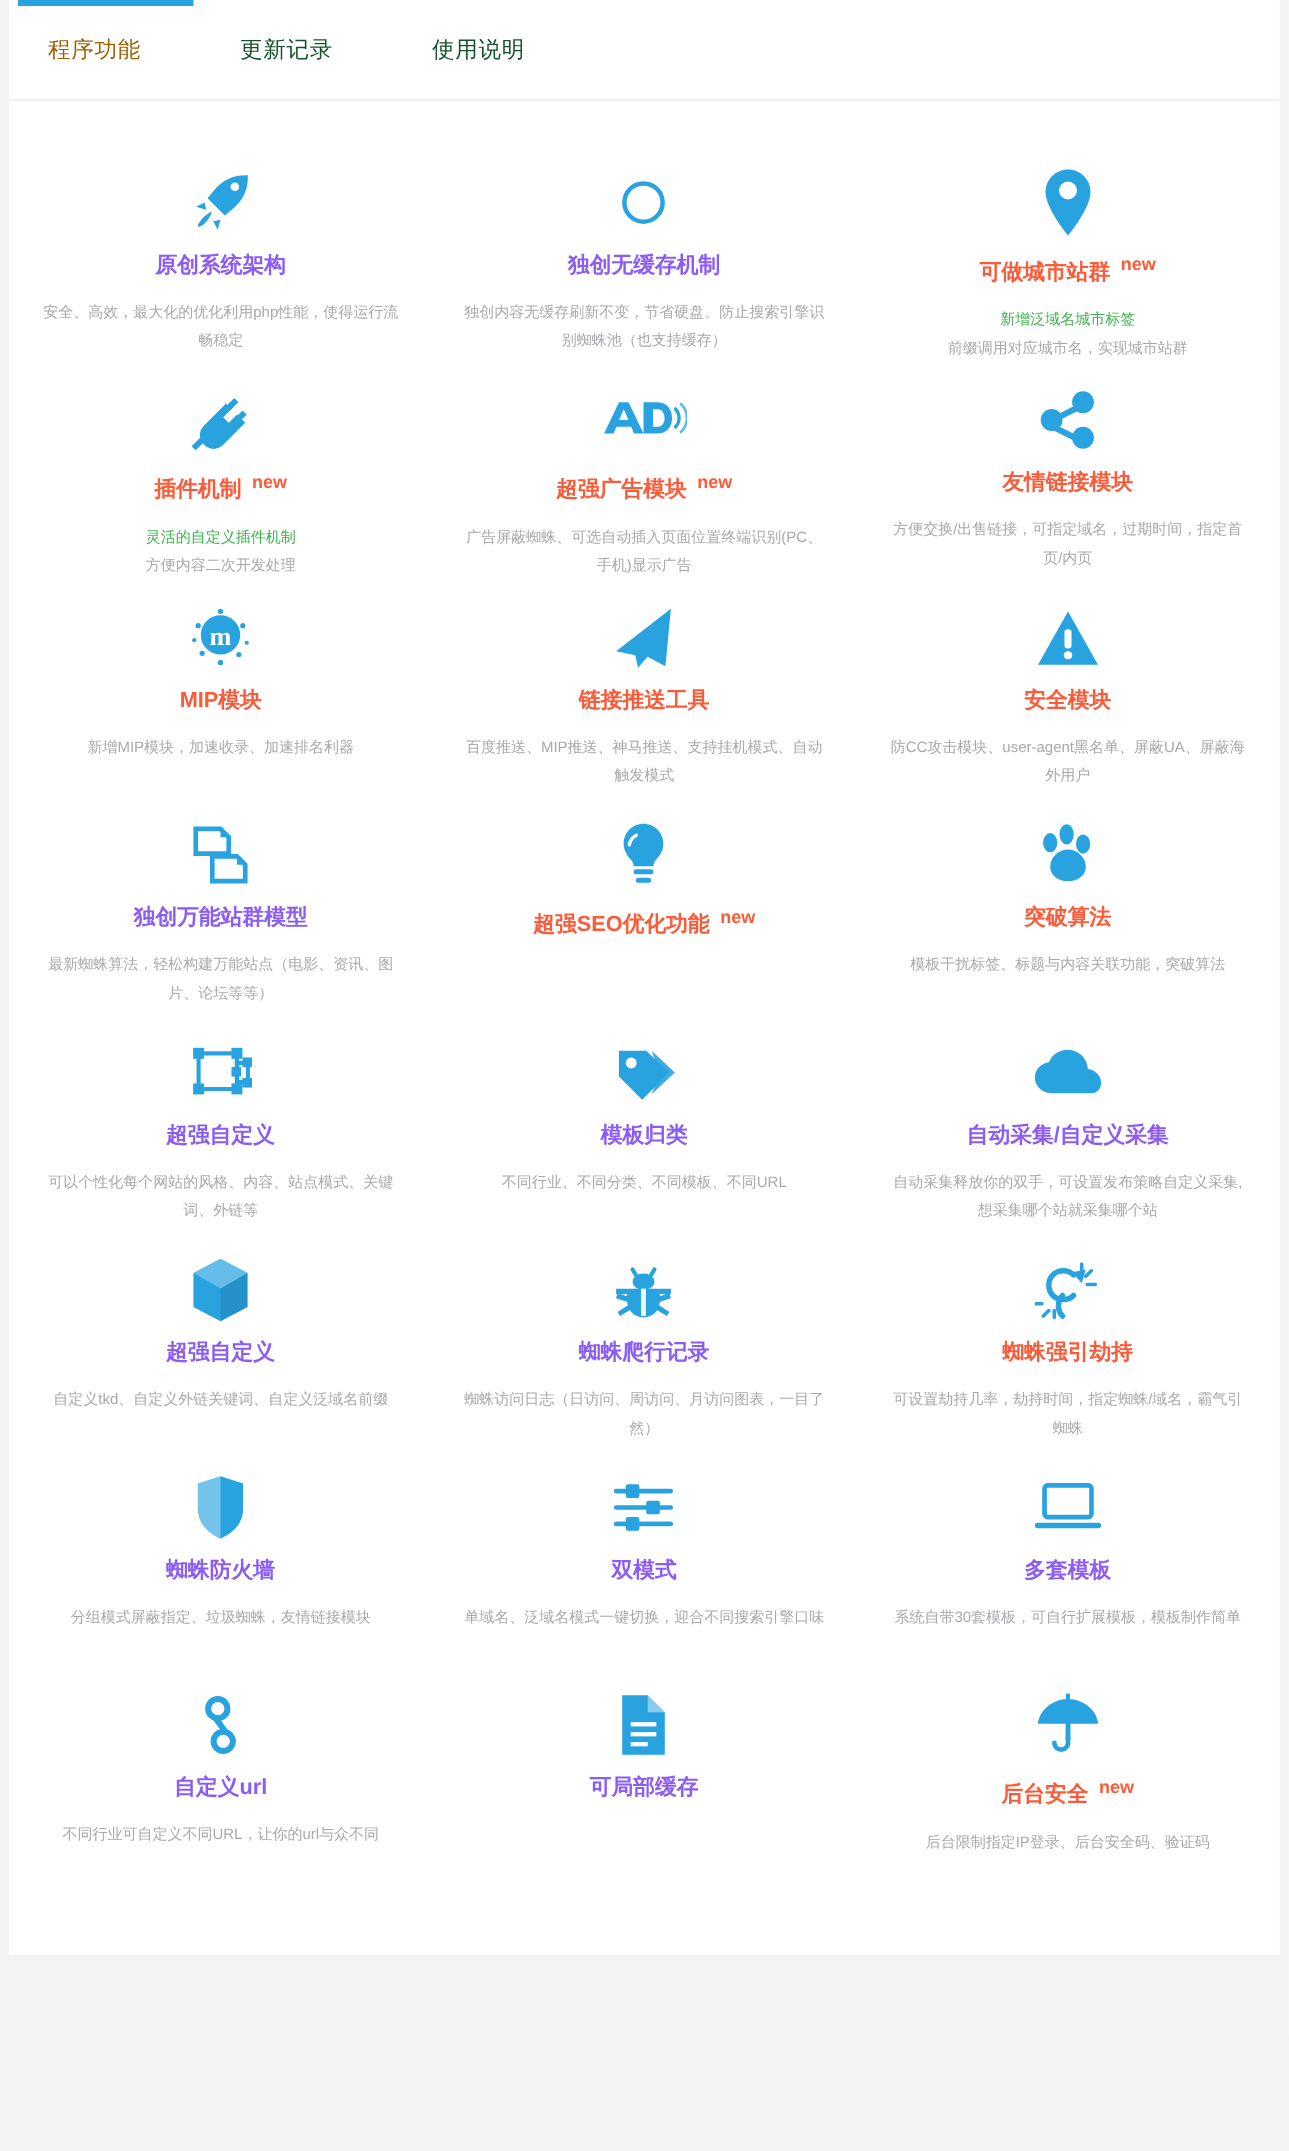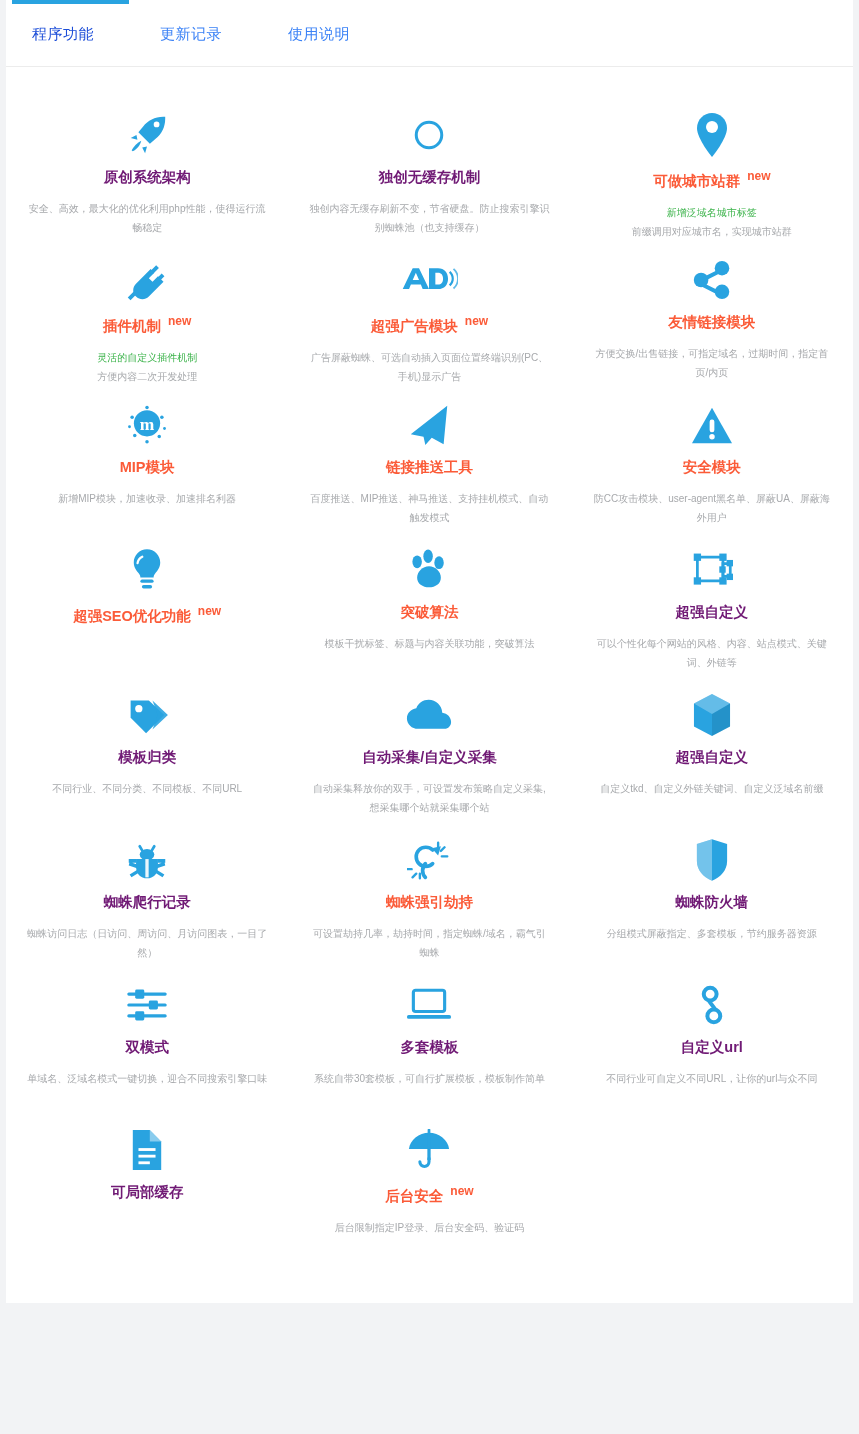--- a/index.html
+++ b/index.html
@@ -26,29 +26,29 @@
     position: relative;
     height: 67px;
     background: #ffffff;
     border-bottom: 1px solid #ececec;
     padding-left: 24px;
     display: flex;
     align-items: center;
   }
   .tab {
     font-size: 15px;
-    color: #3b82f6;
+    color: #14532d;
     margin-right: 62px;
     line-height: 1;
     cursor: pointer;
     position: relative;
     padding: 6px 2px;
     letter-spacing: .5px;
   }
-  .tab.active { color: #1d4ed8; }
+  .tab.active { color: #a16207; }
   .tab-underline {
     position: absolute;
     top: 0; left: 6px;
     width: 117px; height: 4px;
     background: #29a3e0;
   }
 
   
   .features {
     background: #ffffff;
@@ -71,21 +71,21 @@
     margin-bottom: 8px;
   }
   .f-icon svg { display: block; }
   .f-title {
     font-size: 14.5px;
     font-weight: bold;
     line-height: 1.2;
     margin-bottom: 14px;
     white-space: nowrap;
   }
-  .f-title.blue { color: #701a75; }
+  .f-title.blue { color: #8b5cf6; }
   .f-title.red  { color: #fb5b38; }
   .badge-new {
     font-size: 12px;
     font-weight: bold;
     color: #fb5b38;
     vertical-align: super;
     margin-left: 3px;
     font-style: normal;
   }
   .f-sub {
@@ -222,20 +222,34 @@
               <path fill="#29a3e0" d="M24 3L46 42H2z"></path>
               <rect x="21.4" y="16" width="5.2" height="14" rx="2.4" fill="#fff"></rect>
               <circle cx="24" cy="35" r="3" fill="#fff"></circle>
             </svg>
           </div>
           <div class="f-title red">安全模块</div>
           <div class="f-sub">防CC攻击模块、user-agent黑名单、屏蔽UA、屏蔽海外用户</div>
         </div>
         <div class="feature">
           <div class="f-icon">
+            <svg width="44" height="44" viewBox="0 0 48 48">
+              <g fill="none" stroke="#29a3e0" stroke-width="3.4">
+                <path d="M6 5h18l6 6v12H6z"></path>
+                <path d="M18 25h18l6 6v12H18z"></path>
+              </g>
+              <path fill="#29a3e0" d="M24 5l6 6h-6z"></path>
+              <path fill="#29a3e0" d="M36 25l6 6h-6z"></path>
+            </svg>
+          </div>
+          <div class="f-title blue">独创万能站群模型</div>
+          <div class="f-sub">最新蜘蛛算法，轻松构建万能站点（电影、资讯、图片、论坛等等）</div>
+        </div>
+        <div class="feature">
+          <div class="f-icon">
             <svg width="34" height="44" viewBox="0 0 36 46">
               <path fill="#29a3e0" d="M18 1C10 1 4 7.4 4 15c0 5 2.6 8.3 5 11.2 1.4 1.7 2 3 2 4.8h14c0-1.8.6-3.1 2-4.8 2.4-2.9 5-6.2 5-11.2C32 7.4 26 1 18 1z"></path>
               <rect x="11" y="33" width="14" height="3.6" rx="1.8" fill="#29a3e0"></rect>
               <rect x="12.6" y="39" width="10.8" height="3.6" rx="1.8" fill="#29a3e0"></rect>
               <path d="M13 9c-3 1.5-4.6 3.8-5 6.8" stroke="#fff" stroke-width="2.4" fill="none" stroke-linecap="round"></path>
             </svg>
           </div>
           <div class="f-title red">超强SEO优化功能 <i class="badge-new">new</i></div>
         </div>
         <div class="feature">
@@ -338,21 +352,21 @@
           <div class="f-sub">可设置劫持几率，劫持时间，指定蜘蛛/域名，霸气引蜘蛛</div>
         </div>
         <div class="feature">
           <div class="f-icon">
             <svg width="34" height="44" viewBox="0 0 36 46">
               <path fill="#29a3e0" d="M18 1L34 6v18c0 10-7 17-16 21C9 41 2 34 2 24V6z"></path>
               <path fill="#fff" opacity=".35" d="M18 1v44C9 41 2 34 2 24V6z"></path>
             </svg>
           </div>
           <div class="f-title blue">蜘蛛防火墙</div>
-          <div class="f-sub">分组模式屏蔽指定、多套模板，节约服务器资源</div>
+          <div class="f-sub">分组模式屏蔽指定、垃圾蜘蛛，友情链接模块</div>
         </div>
         <div class="feature">
           <div class="f-icon">
             <svg width="44" height="40" viewBox="0 0 48 44">
               <g stroke="#29a3e0" stroke-width="3.4" stroke-linecap="round">
                 <path d="M4 10h40M4 22h40M4 34h40"></path>
               </g>
               <g fill="#29a3e0">
                 <rect x="11" y="5" width="10" height="10" rx="1.6"></rect>
                 <rect x="26" y="17" width="10" height="10" rx="1.6"></rect>

